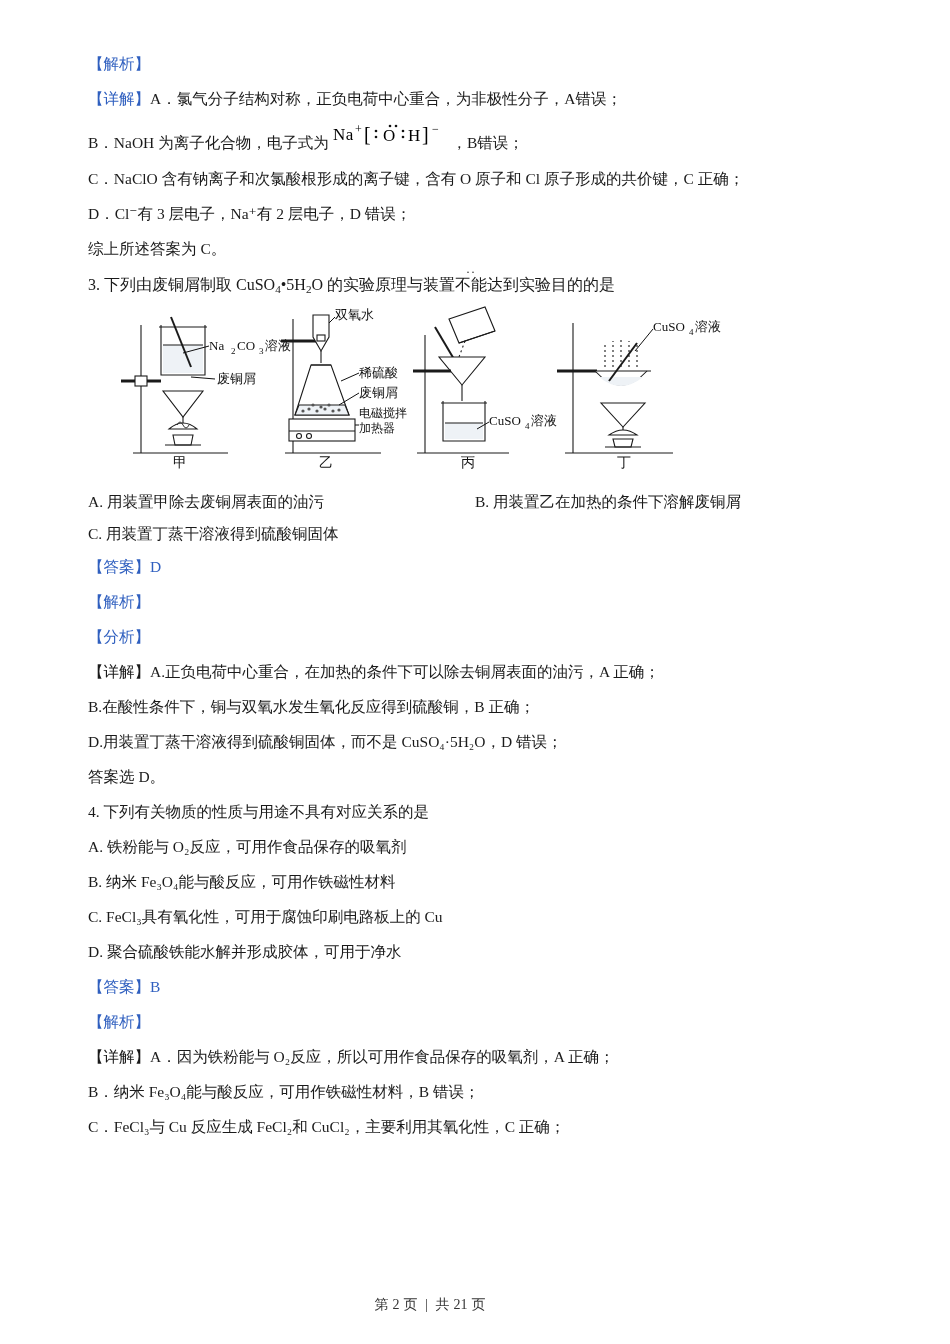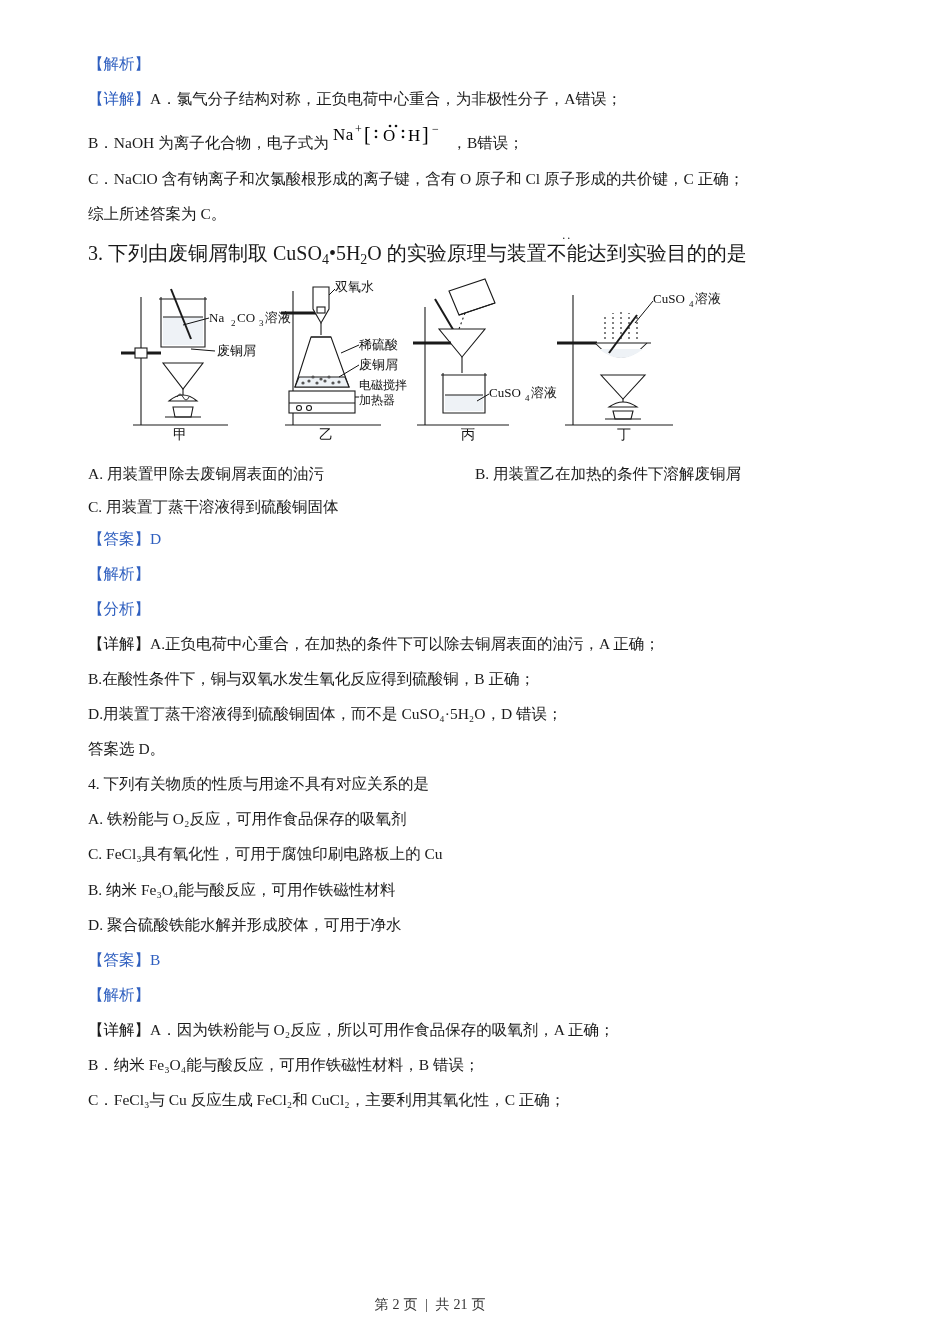--- a/index.html
+++ b/index.html
@@ -38,21 +38,21 @@
   .lewis {
     display: inline-block;
     font-family: "Liberation Serif", serif;
     font-size: 16px;
     position: relative;
     top: -2px;
     letter-spacing: 0.5px;
   }
 
   
-  .q-line { font-size: 20px; line-height: 1.6; margin: 0 0 6px 0; }
+  .q-line { font-size: 16px; line-height: 1.6; margin: 0 0 6px 0; }
   .dotted-o {
     position: relative;
   }
   .dotted-o::after {
     content: "··";
     position: absolute;
     left: 50%;
     transform: translateX(-50%);
     top: -13px;
     font-size: 12px;
@@ -121,20 +121,21 @@
         <circle cx="70" cy="11" r="1.3" fill="#111"></circle>
         <text x="75" y="21" font-family="Liberation Serif, serif" font-size="17">H</text>
         <text x="89" y="21" font-family="Liberation Serif, serif" font-size="20">]</text>
         <text x="99" y="13" font-family="Liberation Serif, serif" font-size="12">−</text>
       </svg>
     </span>
     <span>，B错误；</span>
   </p>
 
   <p class="line">C．NaClO 含有钠离子和次氯酸根形成的离子键，含有 O 原子和 Cl 原子形成的共价键，C 正确；</p>
+  <p class="line">D．Cl⁻有 3 层电子，Na⁺有 2 层电子，D 错误；</p>
   <p class="line">综上所述答案为 C。</p>
 
   <p class="q-line">
     <span>3.</span>
     <span>下列由废铜屑制取 CuSO</span><sub>4</sub><span>•5H</span><sub>2</sub><span>O 的实验原理与装置</span><span class="dotted-o">不能</span><span>达到实验目的的是</span>
   </p>
 
   <div class="figure">
     <svg width="690" height="165" viewBox="0 0 690 165">
       <g stroke="#1a1a1a" fill="none" stroke-width="1.1">
@@ -314,26 +315,26 @@
 
   <p class="line">
     <span>4.</span>
     <span>下列有关物质的性质与用途不具有对应关系的是</span>
   </p>
   <p class="line">
     <span>A.</span>
     <span>铁粉能与 O₂反应，可用作食品保存的吸氧剂</span>
   </p>
   <p class="line">
+    <span>B.</span>
+    <span>纳米 Fe₃O₄能与酸反应，可用作铁磁性材料</span>
+  </p>
+  <p class="line">
     <span>C.</span>
     <span>FeCl₃具有氧化性，可用于腐蚀印刷电路板上的 Cu</span>
-  </p>
-  <p class="line">
-    <span>B.</span>
-    <span>纳米 Fe₃O₄能与酸反应，可用作铁磁性材料</span>
   </p>
   <p class="line">
     <span>D.</span>
     <span>聚合硫酸铁能水解并形成胶体，可用于净水</span>
   </p>
   <p class="line">
     <span class="tag">【答案】B</span>
   </p>
   <p class="line">
     <span class="tag">【解析】</span>

